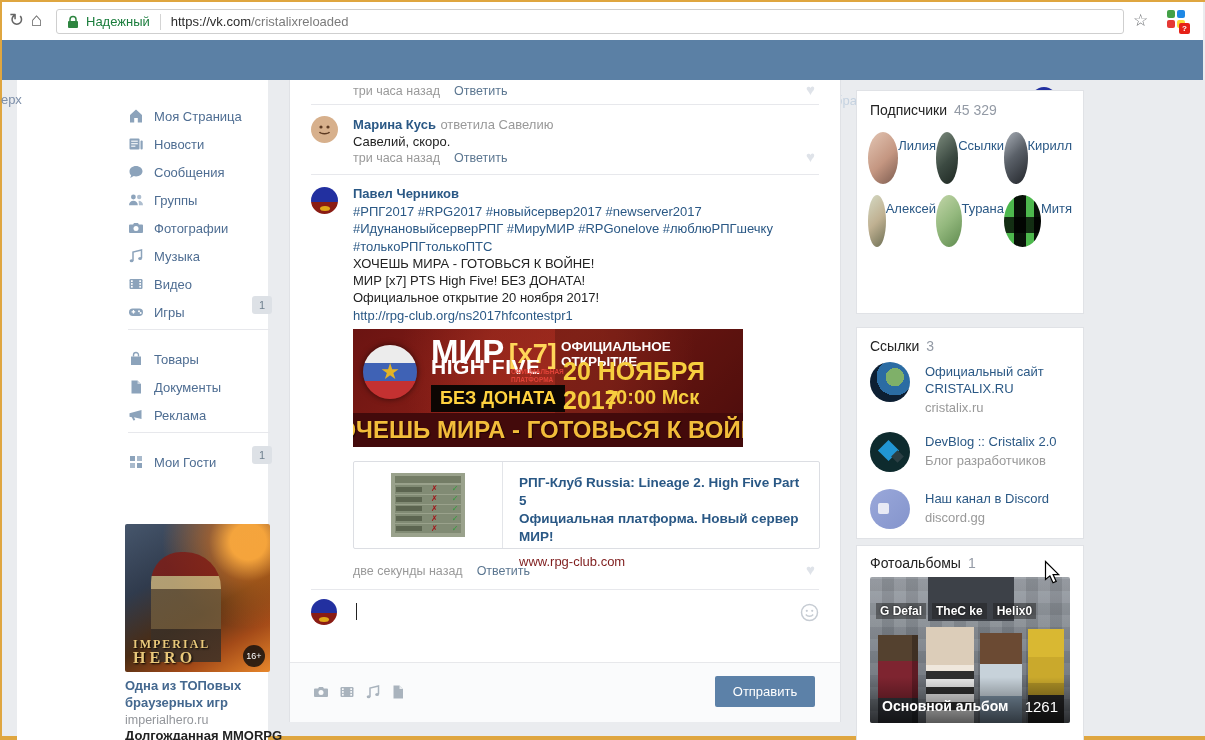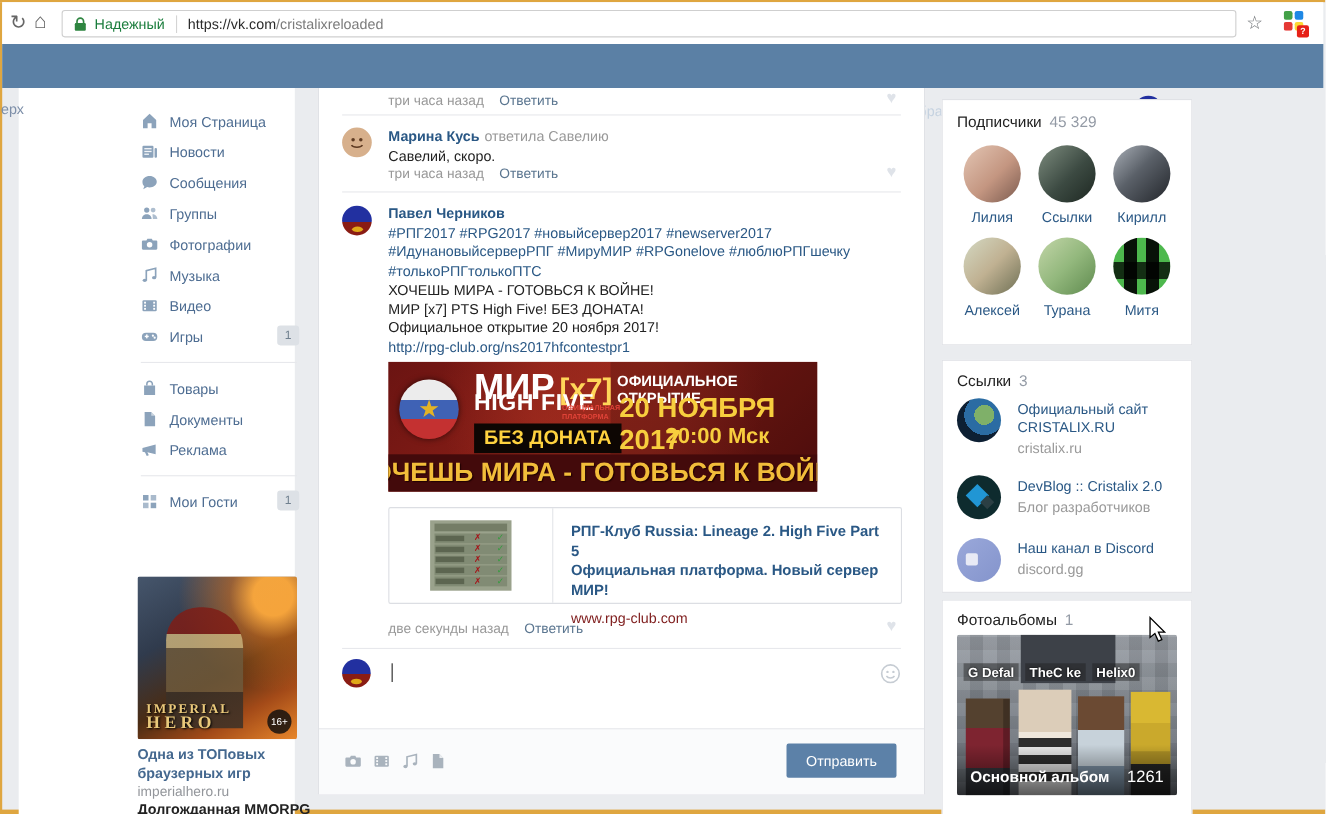--- a/index.html
+++ b/index.html
@@ -24,21 +24,21 @@
   .track{position:absolute;left:672px;top:53px;width:208px;color:#c5d2e0;font-size:13px;white-space:nowrap;overflow:hidden}
   .uname{position:absolute;top:53px;right:176px;color:#fff;font-size:13px;font-weight:bold}
   .uav{position:absolute;left:1029px;top:47px;width:26px;height:26px;border-radius:50%;overflow:hidden}
   .pavel-av{background:linear-gradient(#2230a0 0 54%,#8a1c14 54%);position:relative}
   .pavel-av i{position:absolute;left:50%;transform:translateX(-50%);bottom:3px;width:10px;height:5px;background:#e0a818;border-radius:50%}
   .caret{position:absolute;left:1064px;top:53px;color:#9fb4cb;font-size:12px}
   
   .menucol{position:absolute;left:17px;top:80px;width:251px;height:660px;background:#fff}
   .railtxt{position:absolute;left:1px;top:92px;color:#7c8ea8;font-size:13px}
   .menu{position:absolute;left:128px;top:96px;width:142px}
-  .menu-item{display:flex;align-items:center;height:28px;position:relative;color:#4e6d92;font-size:13px;cursor:pointer}
+  .menu-item{display:flex;align-items:flex-end;height:28px;position:relative;color:#4e6d92;font-size:13px;cursor:pointer}
   .mi{width:16px;height:16px;margin-right:10px;flex:none}
   .menu-badge{position:absolute;right:-2px;top:4px;background:#dde1e6;color:#70808f;font-size:11px;padding:3px 7px;border-radius:3px}
   .menu-div{height:1px;background:#e7e8ec;margin:9px 0}
   
   .adimg{position:absolute;left:125px;top:524px;width:145px;height:148px;border-radius:2px;overflow:hidden;background:
     radial-gradient(circle at 85% 12%, rgba(255,170,60,.95) 0 10%, rgba(230,120,30,.55) 22%, transparent 48%),
     linear-gradient(150deg,#46566c 0%,#303b4d 32%,#4a2c14 58%,#a34a18 78%,#e8872b 100%)}
   .adimg .fig{position:absolute;left:26px;top:28px;width:70px;height:110px;background:linear-gradient(#7e1d16 0 22%,#c8b07a 22% 34%,#6e5a3c 34% 70%,#3a3027 70%);border-radius:30px 36px 0 0;opacity:.85}
   .adbrand{position:absolute;left:8px;bottom:6px;color:#e9c87a;font-family:"Liberation Serif",serif;font-weight:bold;text-shadow:1px 1px 2px #000;line-height:1}
   .age{position:absolute;right:5px;bottom:5px;width:22px;height:22px;border-radius:50%;background:rgba(15,15,15,.82);color:#fff;font-size:9px;display:flex;align-items:center;justify-content:center}
@@ -88,21 +88,21 @@
   
   .cursorline{position:absolute;left:356px;top:603px;width:1px;height:17px;background:#222}
   .footer{position:absolute;left:290px;top:662px;width:550px;height:59px;background:#fafbfc;border-top:1px solid #e7e8eb}
   .fic{position:absolute;top:684px;width:16px;height:16px;cursor:pointer}
   .send{position:absolute;left:715px;top:676px;width:100px;height:31px;background:#5c81a8;color:#fff;font-size:13px;border-radius:2px;display:flex;align-items:center;justify-content:center;cursor:pointer}
   
   .rcard{position:absolute;left:856px;width:228px;background:#fff;border:1px solid #e0e2e6;box-sizing:border-box}
   .rtitle{position:absolute;font-size:14px;color:#222;cursor:pointer}
   .rcount{color:#939aa5;margin-left:7px}
   .subgrid{position:absolute;left:868px;top:132px;width:204px;display:flex;flex-wrap:wrap}
-  .sub-cell{width:68px;display:flex;flex-direction:column;align-items:center;margin-bottom:11px}
+  .sub-cell{width:68px;display:flex;flex-direction:row;margin-bottom:11px}
   .sub-av{width:52px;height:52px;border-radius:50%;cursor:pointer}
   .sub-name{margin-top:6px;font-size:13px;color:#2a5885;cursor:pointer}
   .av1{background:linear-gradient(135deg,#e3c6b4 0%,#c49681 55%,#7a5a4e 100%)}
   .av2{background:linear-gradient(135deg,#7e8d7f 0%,#3c4a42 55%,#1d2721 100%)}
   .av3{background:linear-gradient(135deg,#aab0b8 0%,#5a6068 45%,#202press 100%);background:linear-gradient(135deg,#aab0b8 0%,#5a6068 45%,#22252a 100%)}
   .av4{background:linear-gradient(135deg,#d4d9c3 0%,#c0b192 50%,#6d6f54 100%)}
   .av5{background:linear-gradient(135deg,#c3d6a9 0%,#93b87d 50%,#5e8a4e 100%)}
   .av6{background-color:#4db84d;background-image:
       linear-gradient(90deg,transparent 0 10px,rgba(0,0,0,.9) 10px 22px,transparent 22px 30px,rgba(0,0,0,.9) 30px 42px,transparent 42px),
       linear-gradient(0deg,transparent 0 14px,rgba(0,0,0,.75) 14px 30px,transparent 30px)}

